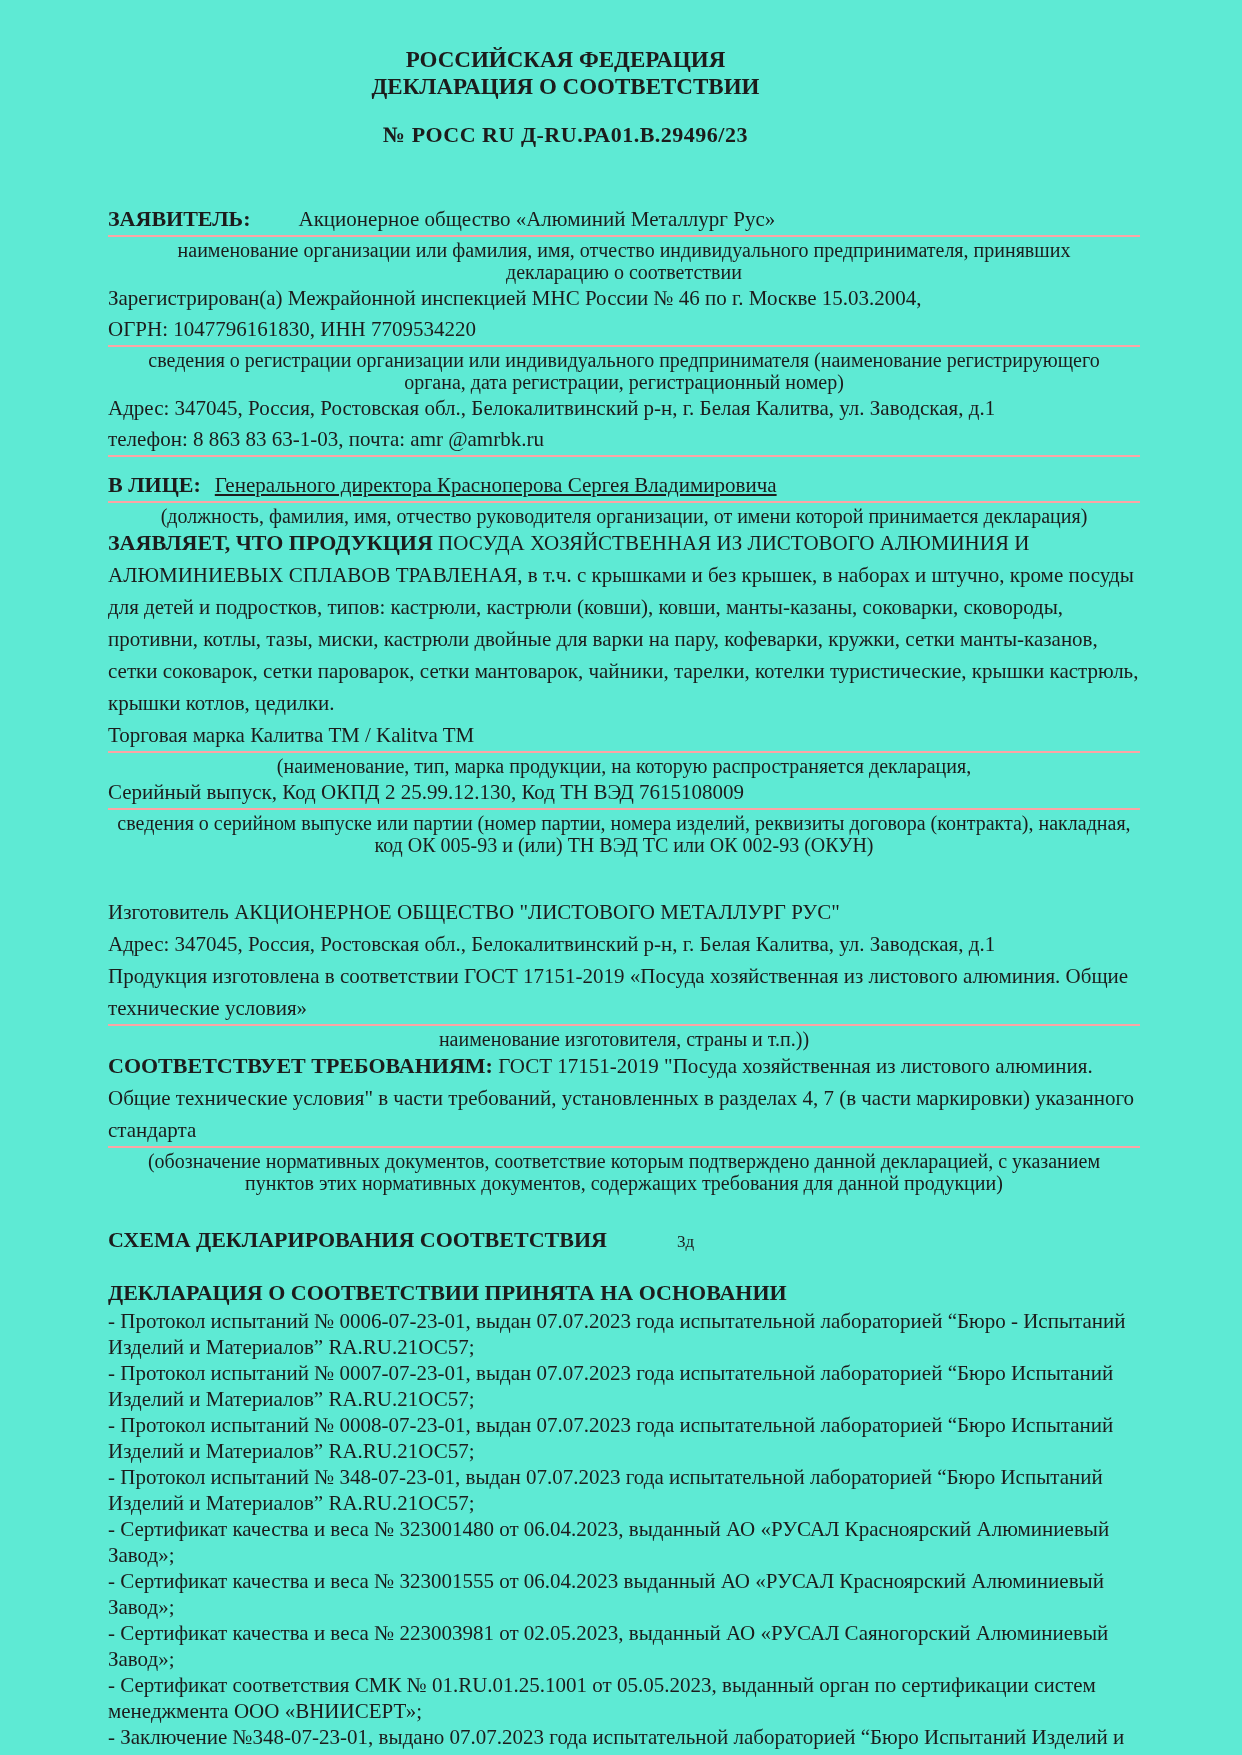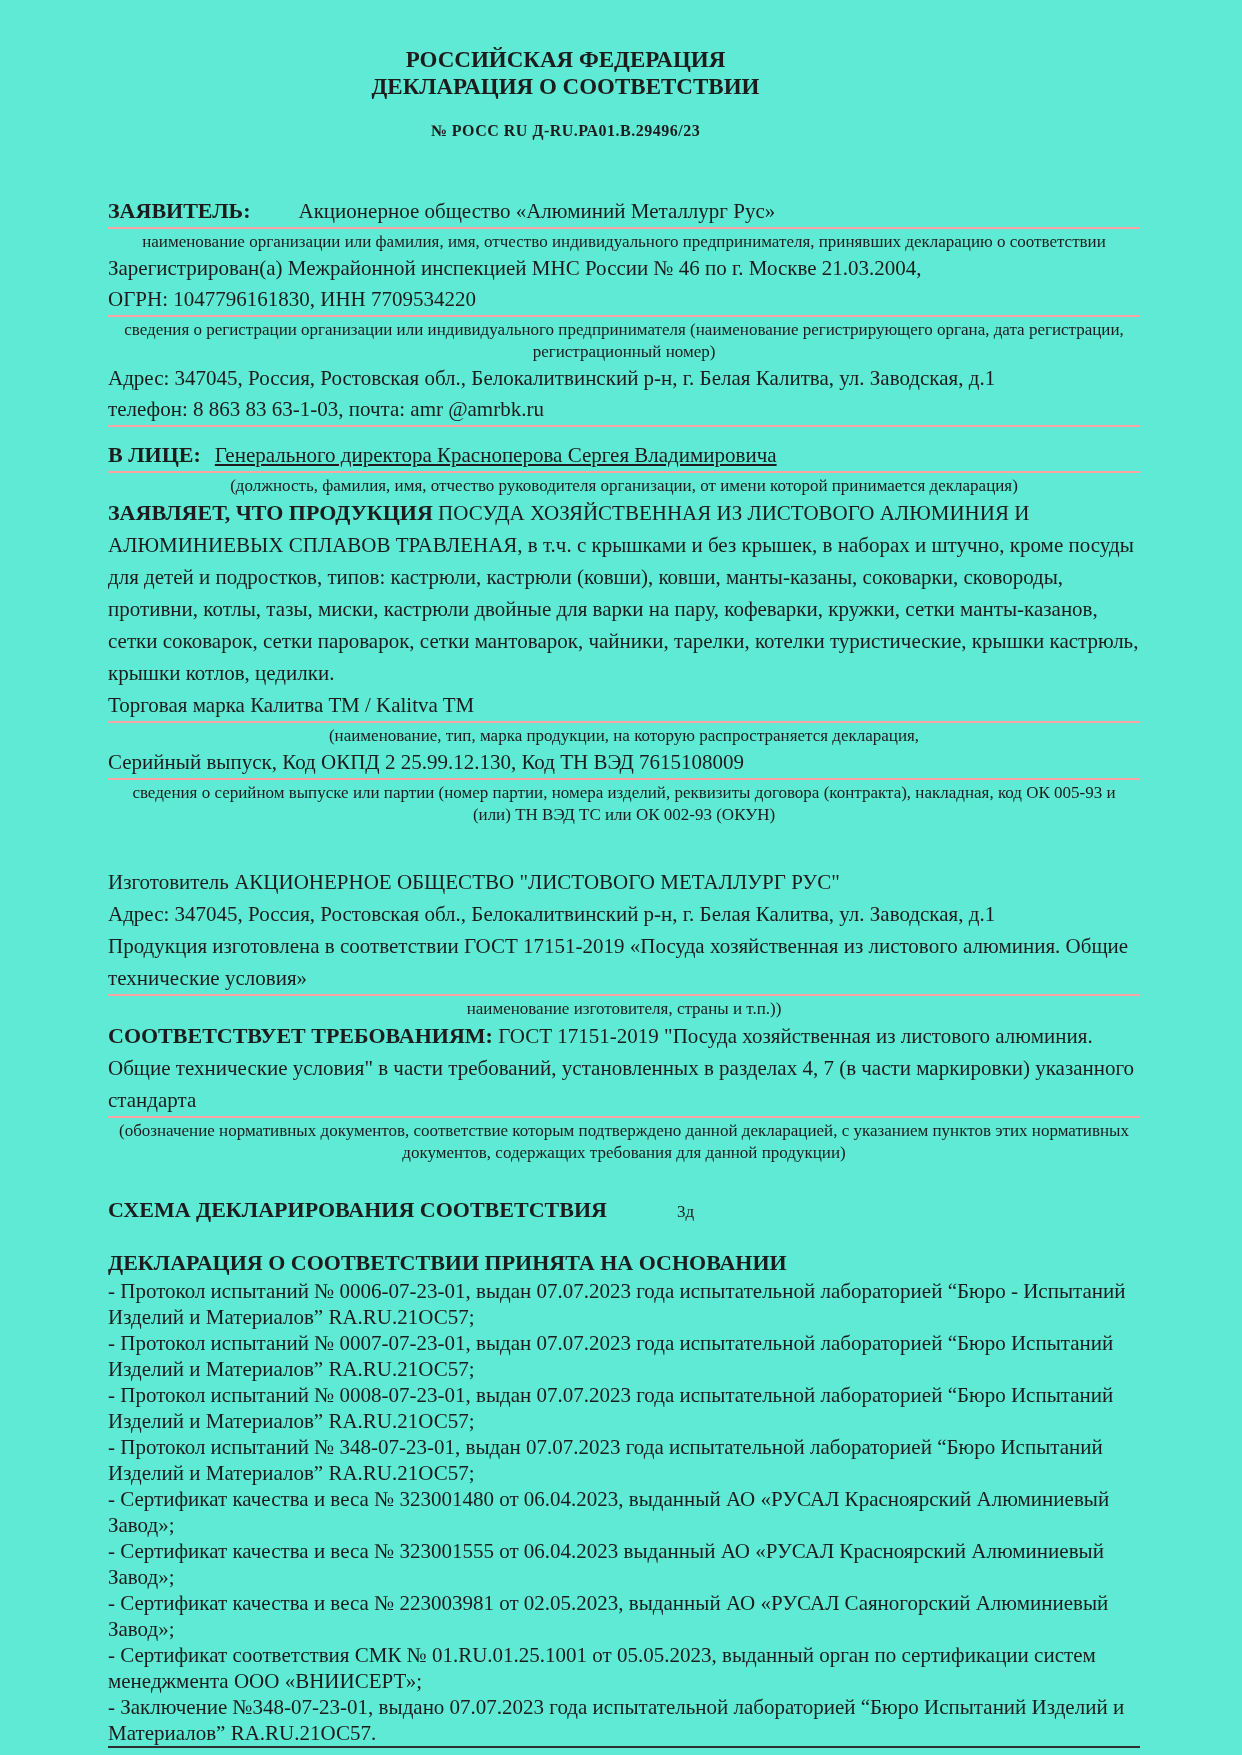--- a/index.html
+++ b/index.html
@@ -28,38 +28,38 @@
     width: 915px;
     text-align: center;
     font-weight: bold;
     font-size: 23px;
     line-height: 27px;
   }
   .doc-number {
     width: 915px;
     text-align: center;
     font-weight: bold;
-    font-size: 16px;
+    font-size: 22px;
     margin-top: 22px;
     letter-spacing: 0.5px;
   }
   
   .row {
     font-size: 21px;
     line-height: 31px;
   }
   .underlined {
     border-bottom: 2px solid #fca5a5;
   }
   .label-bold {
     font-weight: bold;
     font-size: 22px;
   }
   .caption {
-    font-size: 17px;
+    font-size: 20px;
     line-height: 22px;
     text-align: center;
     margin: 2px auto 0 auto;
   }
   .para {
     font-size: 21px;
     line-height: 32px;
   }
   .gap-55 { height: 55px; }
   .gap-40 { height: 40px; }
@@ -88,21 +88,21 @@
     </div>
     <div class="doc-number">№ РОСС RU Д-RU.РА01.В.29496/23</div>
 
     <div class="gap-55"></div>
 
     <div class="row underlined">
       <span class="label-bold">ЗАЯВИТЕЛЬ:</span><span class="value-app">Акционерное общество «Алюминий Металлург Рус»</span>
     </div>
     <div class="caption" style="max-width:980px">наименование организации или фамилия, имя, отчество индивидуального предпринимателя, принявших декларацию о соответствии</div>
 
-    <div class="row">Зарегистрирован(а)  Межрайонной инспекцией МНС России № 46 по г. Москве  21.03.2004,</div>
+    <div class="row">Зарегистрирован(а)  Межрайонной инспекцией МНС России № 46 по г. Москве  15.03.2004,</div>
     <div class="row underlined">ОГРН: 1047796161830,  ИНН 7709534220</div>
     <div class="caption" style="max-width:1010px">сведения о регистрации организации или индивидуального предпринимателя (наименование регистрирующего органа, дата регистрации, регистрационный номер)</div>
 
     <div class="row">Адрес: 347045, Россия, Ростовская обл., Белокалитвинский р-н, г. Белая Калитва, ул. Заводская, д.1</div>
     <div class="row underlined">телефон: 8 863 83 63-1-03, почта: amr @amrbk.ru</div>
 
     <div class="gap-12"></div>
 
     <div class="row underlined">
       <span class="label-bold">В ЛИЦЕ:</span><span class="value-person">Генерального директора Красноперова Сергея Владимировича</span>

